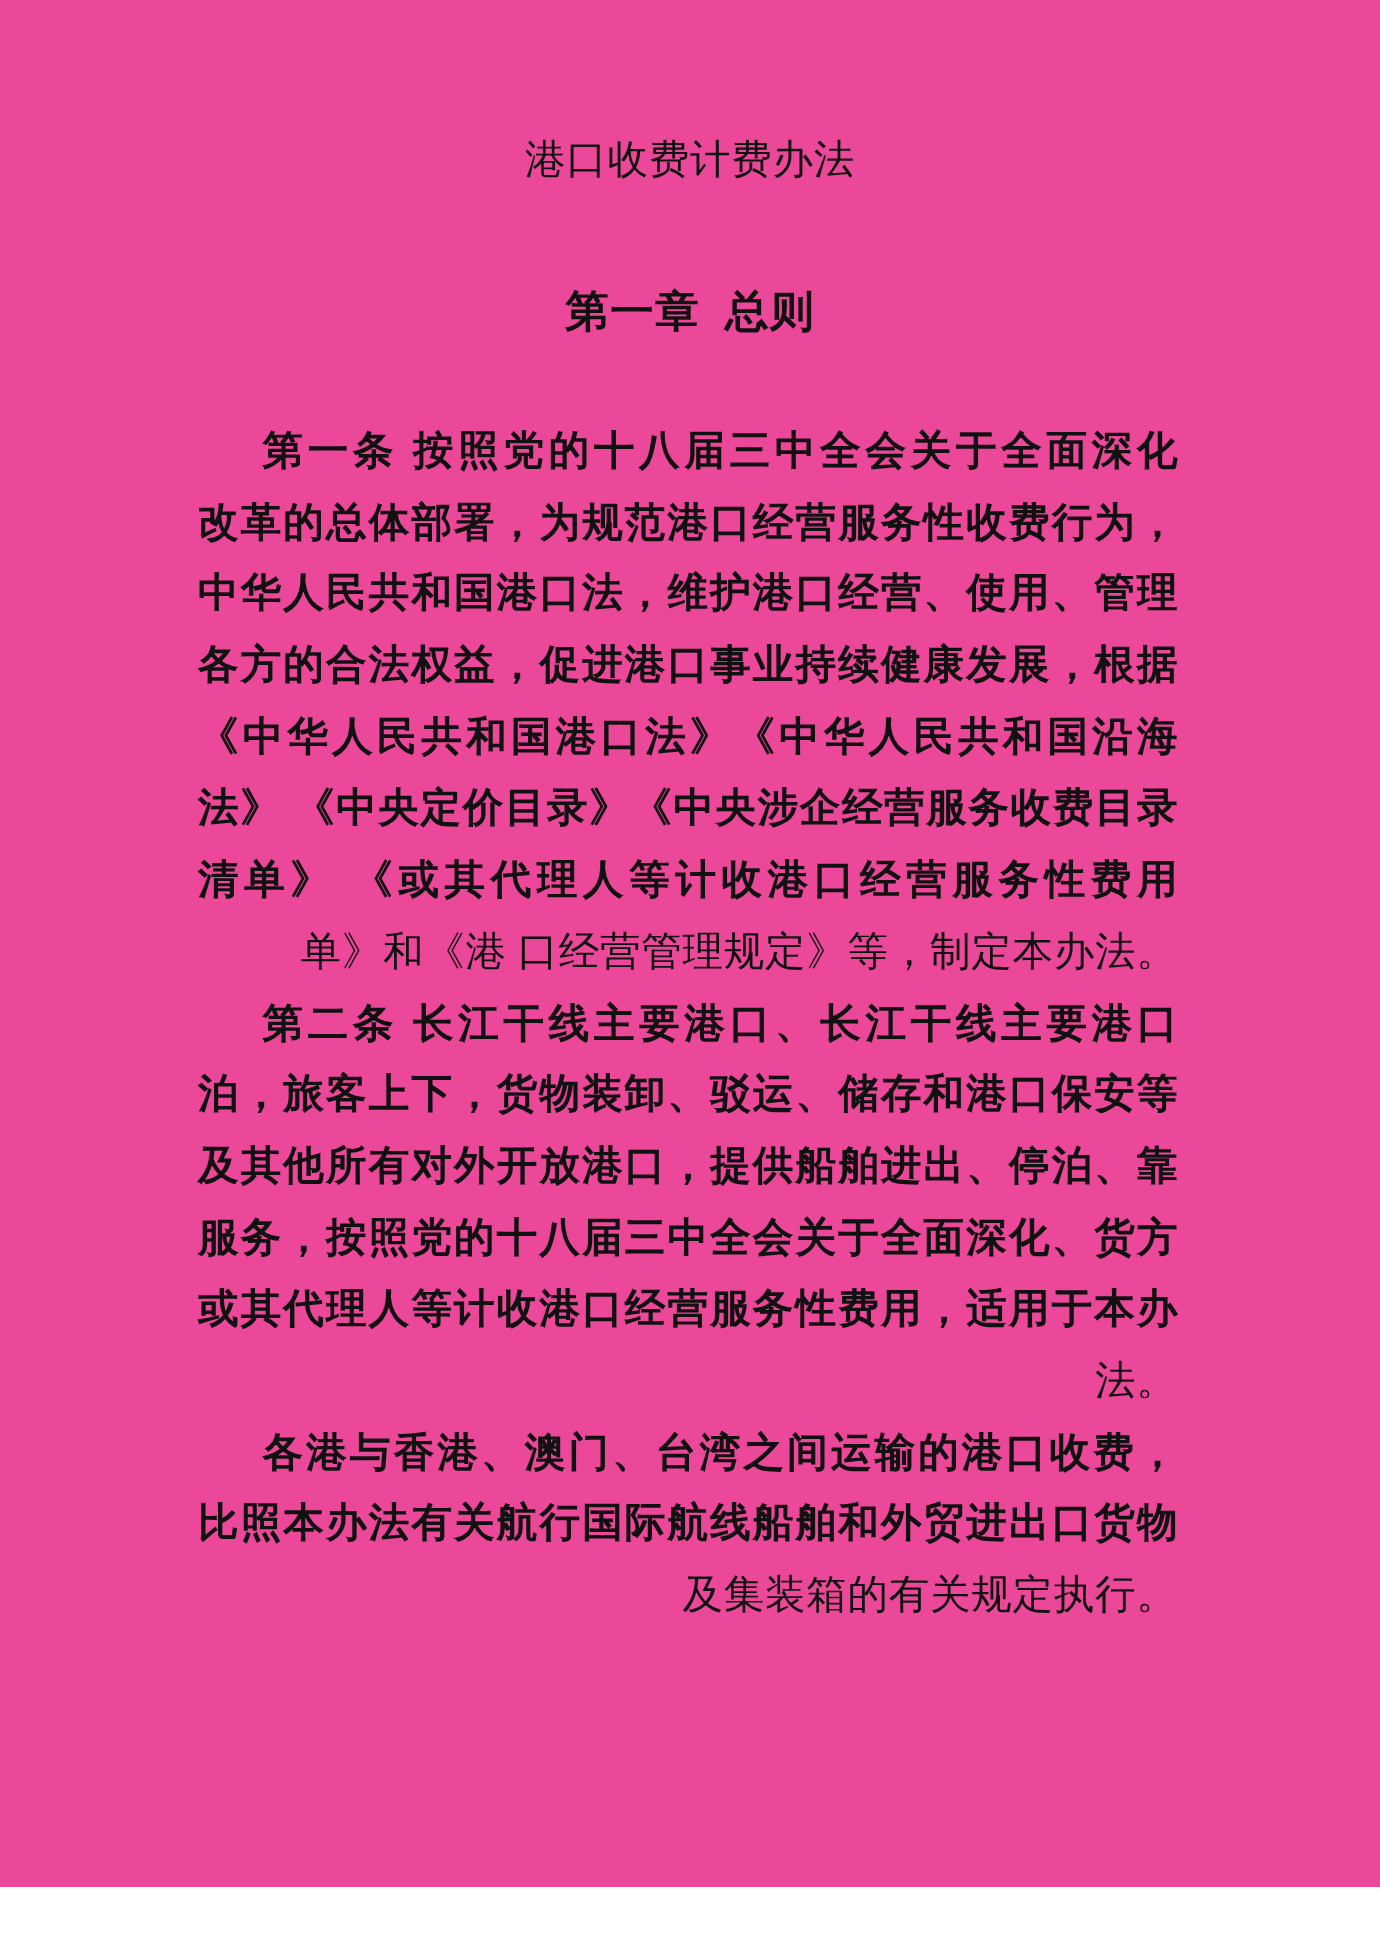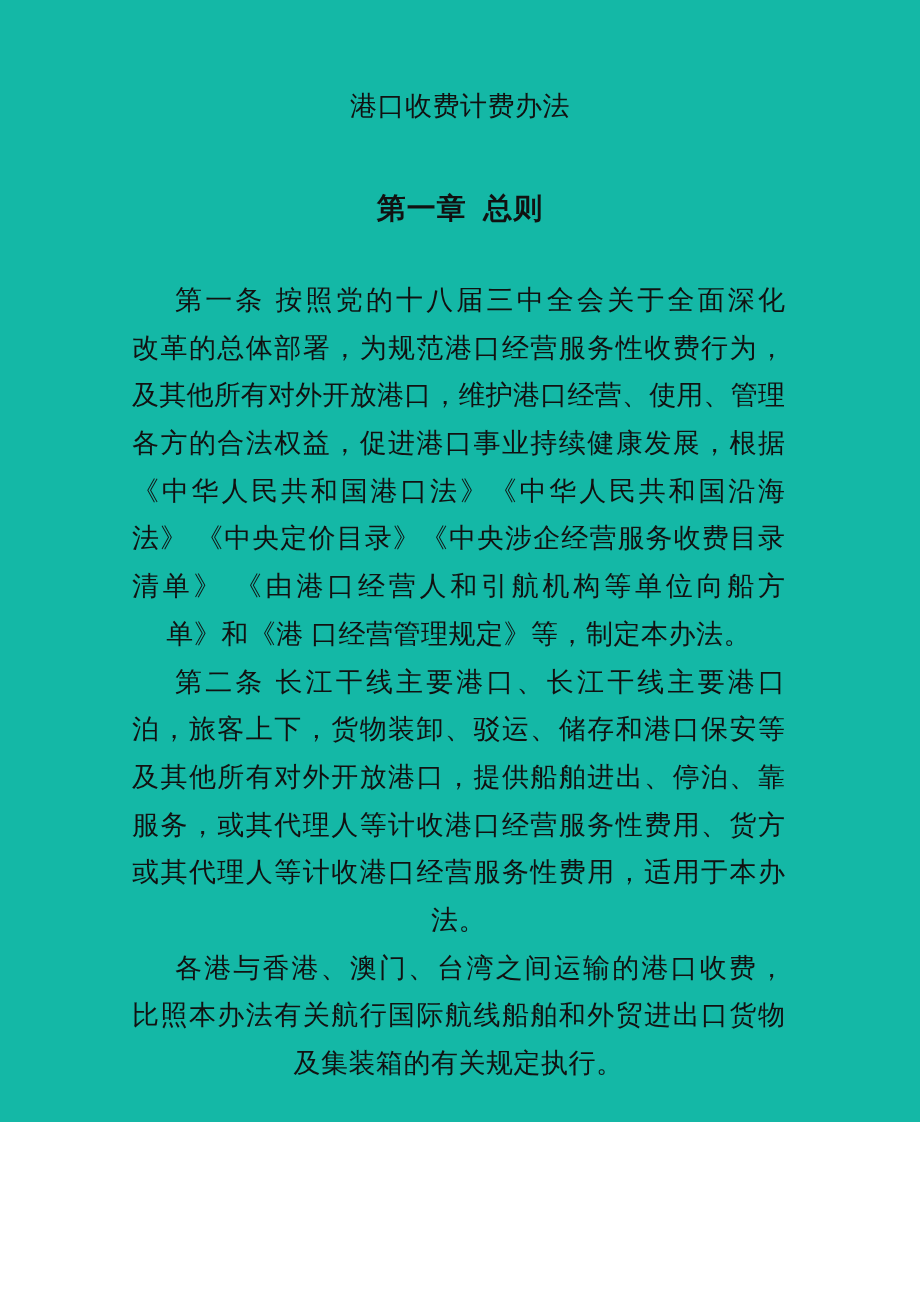--- a/index.html
+++ b/index.html
@@ -10,22 +10,22 @@
   body {
     width: 920px;
     height: 1302px;
     font-family: "Liberation Serif", "DejaVu Serif", serif;
     color: #111111;
     overflow: hidden;
   }
   .page {
     position: relative;
     width: 920px;
-    height: 1122px;
-    background: #14b8a6;
+    height: 1258px;
+    background: #ec4899;
   }
   .doc-title {
     position: absolute;
     top: 86px;
     left: 0;
     width: 920px;
     margin: 0;
     font-size: 27px;
     font-weight: 400;
     line-height: 40px;
@@ -55,52 +55,53 @@
   .line {
     height: 47.7px;
     line-height: 47.7px;
     font-size: 27px;
     white-space: pre-wrap;
     overflow: visible;
   }
   .line.justify {
     text-align: justify;
     text-align-last: justify;
+    font-weight: bold;
   }
   .line.indent {
     padding-left: 43px;
   }
   .line.natural {
-    text-align: center;
+    text-align: right;
     letter-spacing: 0.5px;
     font-family: Liberation Serif, serif;
   }
 </style>
 </head>
 <body>
 
 <div class="page">
 
   <h1 class="doc-title">港口收费计费办法</h1>
 
   <h2 class="chapter-heading">第一章  总则</h2>
 
   <div class="doc-body">
     <div class="line indent justify">第一条 按照党的十八届三中全会关于全面深化</div>
     <div class="line justify">改革的总体部署，为规范港口经营服务性收费行为，</div>
-    <div class="line justify">及其他所有对外开放港口，维护港口经营、使用、管理</div>
+    <div class="line justify">中华人民共和国港口法，维护港口经营、使用、管理</div>
     <div class="line justify">各方的合法权益，促进港口事业持续健康发展，根据</div>
     <div class="line justify">《中华人民共和国港口法》《中华人民共和国沿海</div>
     <div class="line justify">法》 《中央定价目录》《中央涉企经营服务收费目录</div>
-    <div class="line justify">清单》 《由港口经营人和引航机构等单位向船方</div>
+    <div class="line justify">清单》 《或其代理人等计收港口经营服务性费用</div>
     <div class="line natural">单》和《港 口经营管理规定》等，制定本办法。</div>
     <div class="line indent justify">第二条 长江干线主要港口、长江干线主要港口</div>
     <div class="line justify">泊，旅客上下，货物装卸、驳运、储存和港口保安等</div>
     <div class="line justify">及其他所有对外开放港口，提供船舶进出、停泊、靠</div>
-    <div class="line justify">服务，或其代理人等计收港口经营服务性费用、货方</div>
+    <div class="line justify">服务，按照党的十八届三中全会关于全面深化、货方</div>
     <div class="line justify">或其代理人等计收港口经营服务性费用，适用于本办</div>
     <div class="line natural">法。</div>
     <div class="line indent justify">各港与香港、澳门、台湾之间运输的港口收费，</div>
     <div class="line justify">比照本办法有关航行国际航线船舶和外贸进出口货物</div>
     <div class="line natural">及集装箱的有关规定执行。</div>
   </div>
 
 </div>
 
 </body></html>

